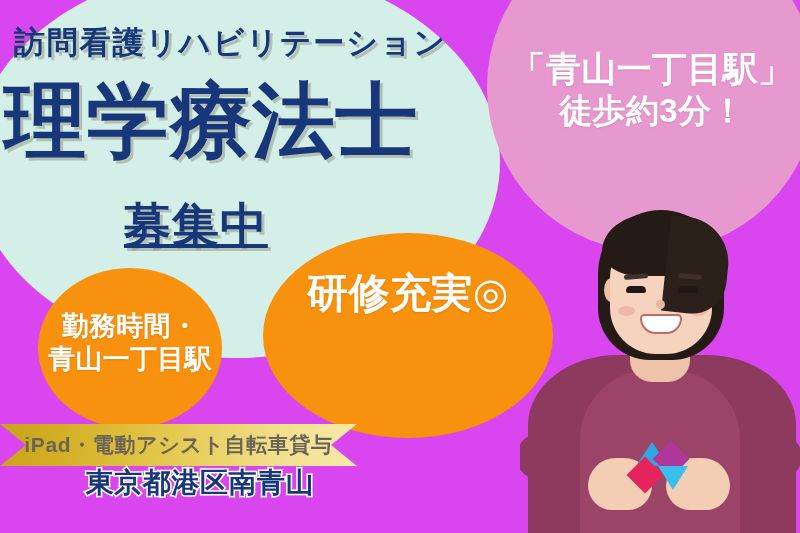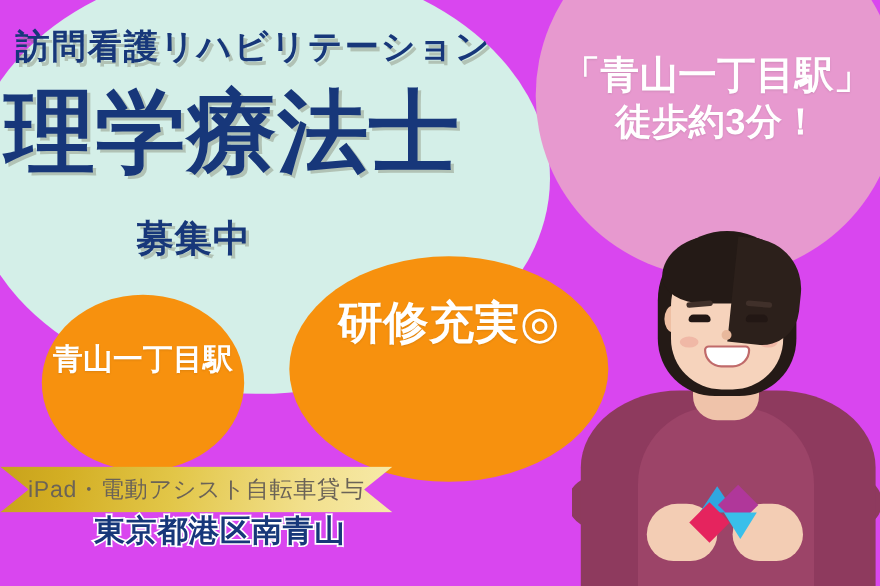--- a/index.html
+++ b/index.html
@@ -244,22 +244,23 @@
     left: 4px;
     top: 78px;
     font-size: 82px;
     line-height: 1.05;
     letter-spacing: .01em;
   }
   #recruit-word {
     position: absolute;
     left: 124px;
     top: 200px;
-    font-size: 34px;
+    font-size: 47px;
     line-height: 1.05;
+    text-decoration: underline;
   }
 
   .white-bubble {
     position: absolute;
     color: #ffffff;
     font-weight: 700;
     text-align: center;
     white-space: nowrap;
     line-height: 1.22;
     text-shadow: 0 1px 2px rgba(0,0,0,.10);
@@ -298,21 +299,21 @@
     background: linear-gradient(100deg, #C8A21B 0%, #D3AE23 16%, #E2C648 44%, #F2E08D 78%, #F7EAAA 100%);
     -webkit-clip-path: polygon(0 0, 357px 0, 331px 50%, 357px 100%, 0 100%, 26px 50%);
     clip-path: polygon(0 0, 357px 0, 331px 50%, 357px 100%, 0 100%, 26px 50%);
     display: flex;
     align-items: center;
     justify-content: center;
   }
   #ribbon-text {
     color: #6B6357;
     font-size: 21px;
-    font-weight: 400;
+    font-weight: 700;
     letter-spacing: .03em;
     white-space: nowrap;
   }
 
   
   #footer {
     position: absolute;
     left: 0;
     top: 466px;
     width: 400px;
@@ -370,20 +371,21 @@
   <div class="navy" id="lead-line">訪問看護リハビリテーション</div>
   <div class="navy" id="main-title">理学療法士</div>
   <div class="navy" id="recruit-word">募集中</div>
 
   <div class="white-bubble" id="station-text">
     <div class="line1">「青山一丁目駅」</div>
     <div class="line2">徒歩約3分！</div>
   </div>
 
   <div class="white-bubble" id="hours-text">
+    <div>勤務時間・</div>
     <div>青山一丁目駅</div>
   </div>
 
   <div class="white-bubble" id="training-text">
     <div>研修充実◎</div>
   </div>
 
   <div id="ribbon">
     <span id="ribbon-text">iPad・電動アシスト自転車貸与</span>
   </div>

